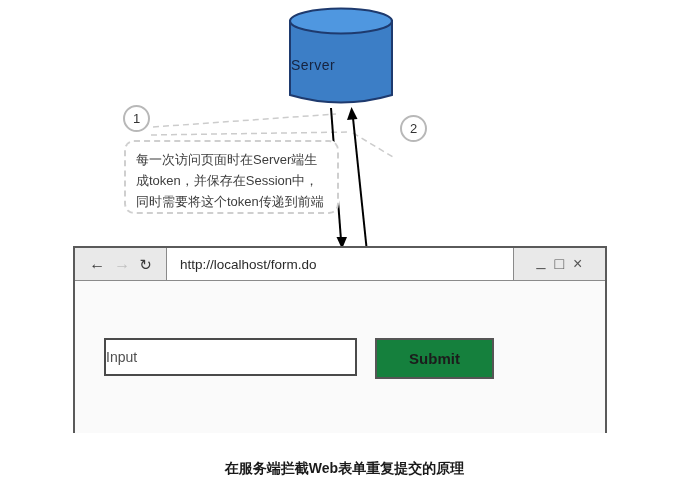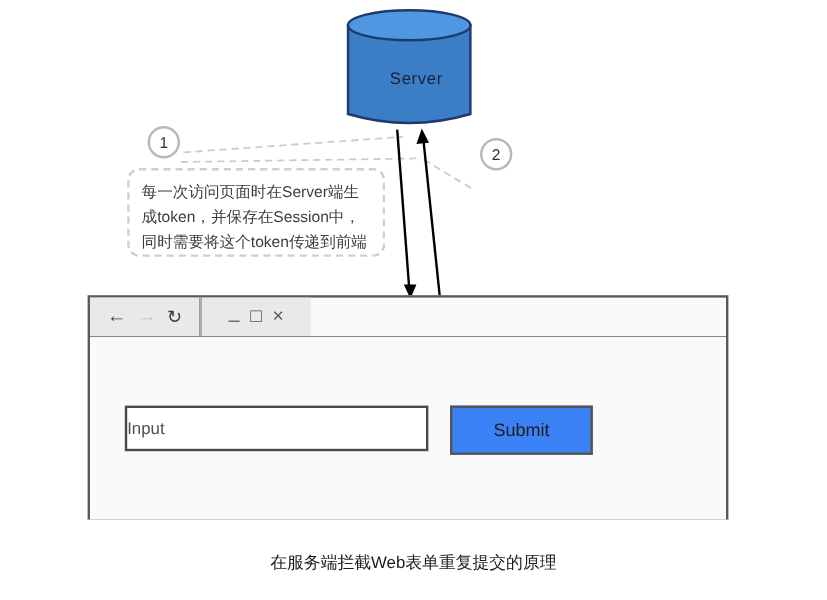--- a/index.html
+++ b/index.html
@@ -1,31 +1,31 @@
 <!DOCTYPE html>
 <html><head>
 <meta charset="utf-8">
 <style>
   html,body{margin:0;padding:0;}
   body{font-family:"Liberation Sans","DejaVu Sans",sans-serif;background:#ffffff;}
   .stage{position:relative;width:689px;height:500px;background:#ffffff;overflow:hidden;}
   .overlay{position:absolute;left:0;top:0;width:689px;height:500px;}
 
-  .server-label{position:absolute;left:291px;top:57px;width:112px;text-align:center;
+  .server-label{position:absolute;left:291px;top:57px;width:112px;text-align:left;
     font-size:14px;color:#16233f;letter-spacing:.5px;}
 
   .callout-circle{position:absolute;width:27px;height:27px;border:2px solid #b8b8b8;
     border-radius:50%;background:#ffffff;display:flex;align-items:center;justify-content:center;
     font-size:13px;color:#333;box-sizing:border-box;}
   .circle-1{left:123px;top:105px;}
   .circle-2{left:400px;top:115px;}
 
   .callout-box{position:absolute;border:2px dashed #cfcfcf;border-radius:10px;background:#ffffff;
     box-sizing:border-box;color:#3d3d3d;font-size:13px;}
-  .callout-box-1{left:106px;top:140px;width:215px;height:74px;padding:7px 10px;line-height:21px;}
+  .callout-box-1{left:124px;top:140px;width:215px;height:74px;padding:7px 10px;line-height:21px;}
   .callout-box-2{left:394px;top:146px;width:235px;height:88px;padding:7px 11px;line-height:20px;}
 
   .browser{position:absolute;left:73px;top:246px;width:534px;height:187px;
     border:2px solid #5a5a5a;background:#fafafa;box-sizing:border-box;}
   .toolbar{display:flex;height:32px;border-bottom:1px solid #8a8a8a;}
   .nav-box{width:92px;background:#e9e9e9;border-right:1px solid #8a8a8a;display:flex;
     align-items:center;justify-content:center;gap:9px;box-sizing:border-box;}
   .nav-glyph{font-size:16px;line-height:1;cursor:default;}
   .back{color:#3a3a3a;}
   .forward{color:#c0c0c0;}
@@ -34,25 +34,25 @@
     font-size:13.5px;color:#2a2a2a;}
   .controls-box{width:92px;background:#e9e9e9;border-left:1px solid #8a8a8a;display:flex;
     align-items:center;justify-content:center;gap:9px;box-sizing:border-box;color:#555;}
   .ctrl-glyph{font-size:16px;line-height:1;cursor:default;}
   .ctrl-min{transform:translateY(-3px);}
   .content{position:relative;height:152px;background:#fafafa;}
   .form-input{position:absolute;left:29px;top:57px;width:253px;height:38px;
     border:2px solid #4a4a4a;background:#ffffff;box-sizing:border-box;display:flex;
     align-items:center;padding-left:0;font-size:14px;color:#4f4f4f;}
   .submit-btn{position:absolute;left:300px;top:57px;width:119px;height:41px;
-    background:#3b82f6;border:2px solid #555555;box-sizing:border-box;display:flex;
-    align-items:center;justify-content:center;font-size:15px;font-weight:normal;color:#1c1c1c;}
+    background:#15803d;border:2px solid #555555;box-sizing:border-box;display:flex;
+    align-items:center;justify-content:center;font-size:15px;font-weight:bold;color:#1c1c1c;}
 
   .caption{position:absolute;left:0;top:460px;width:689px;text-align:center;
-    font-size:14px;font-weight:normal;color:#1a1a1a;}
+    font-size:14px;font-weight:bold;color:#1a1a1a;}
 </style>
 </head>
 <body>
 
 <div class="stage">
 
   <svg class="overlay" width="689" height="500" viewBox="0 0 689 500">
 
     <line x1="153" y1="127" x2="336" y2="114" stroke="#cccccc" stroke-width="1.5" stroke-dasharray="6,4"></line>
     <line x1="151" y1="135" x2="350" y2="132" stroke="#cccccc" stroke-width="1.5" stroke-dasharray="6,4"></line>
@@ -81,20 +81,23 @@
     <span>2</span>
   </div>
 
   <div class="browser">
     <div class="toolbar">
       <div class="nav-box">
         <span class="nav-glyph back">←</span>
         <span class="nav-glyph forward">→</span>
         <span class="nav-glyph reload">↻</span>
       </div>
+      <div class="url-box">
+        <span>http://localhost/form.do</span>
+      </div>
       <div class="controls-box">
         <span class="ctrl-glyph ctrl-min">_</span>
         <span class="ctrl-glyph">□</span>
         <span class="ctrl-glyph">×</span>
       </div>
     </div>
     <div class="content">
       <div class="form-input">
         <span>Input</span>
       </div>

